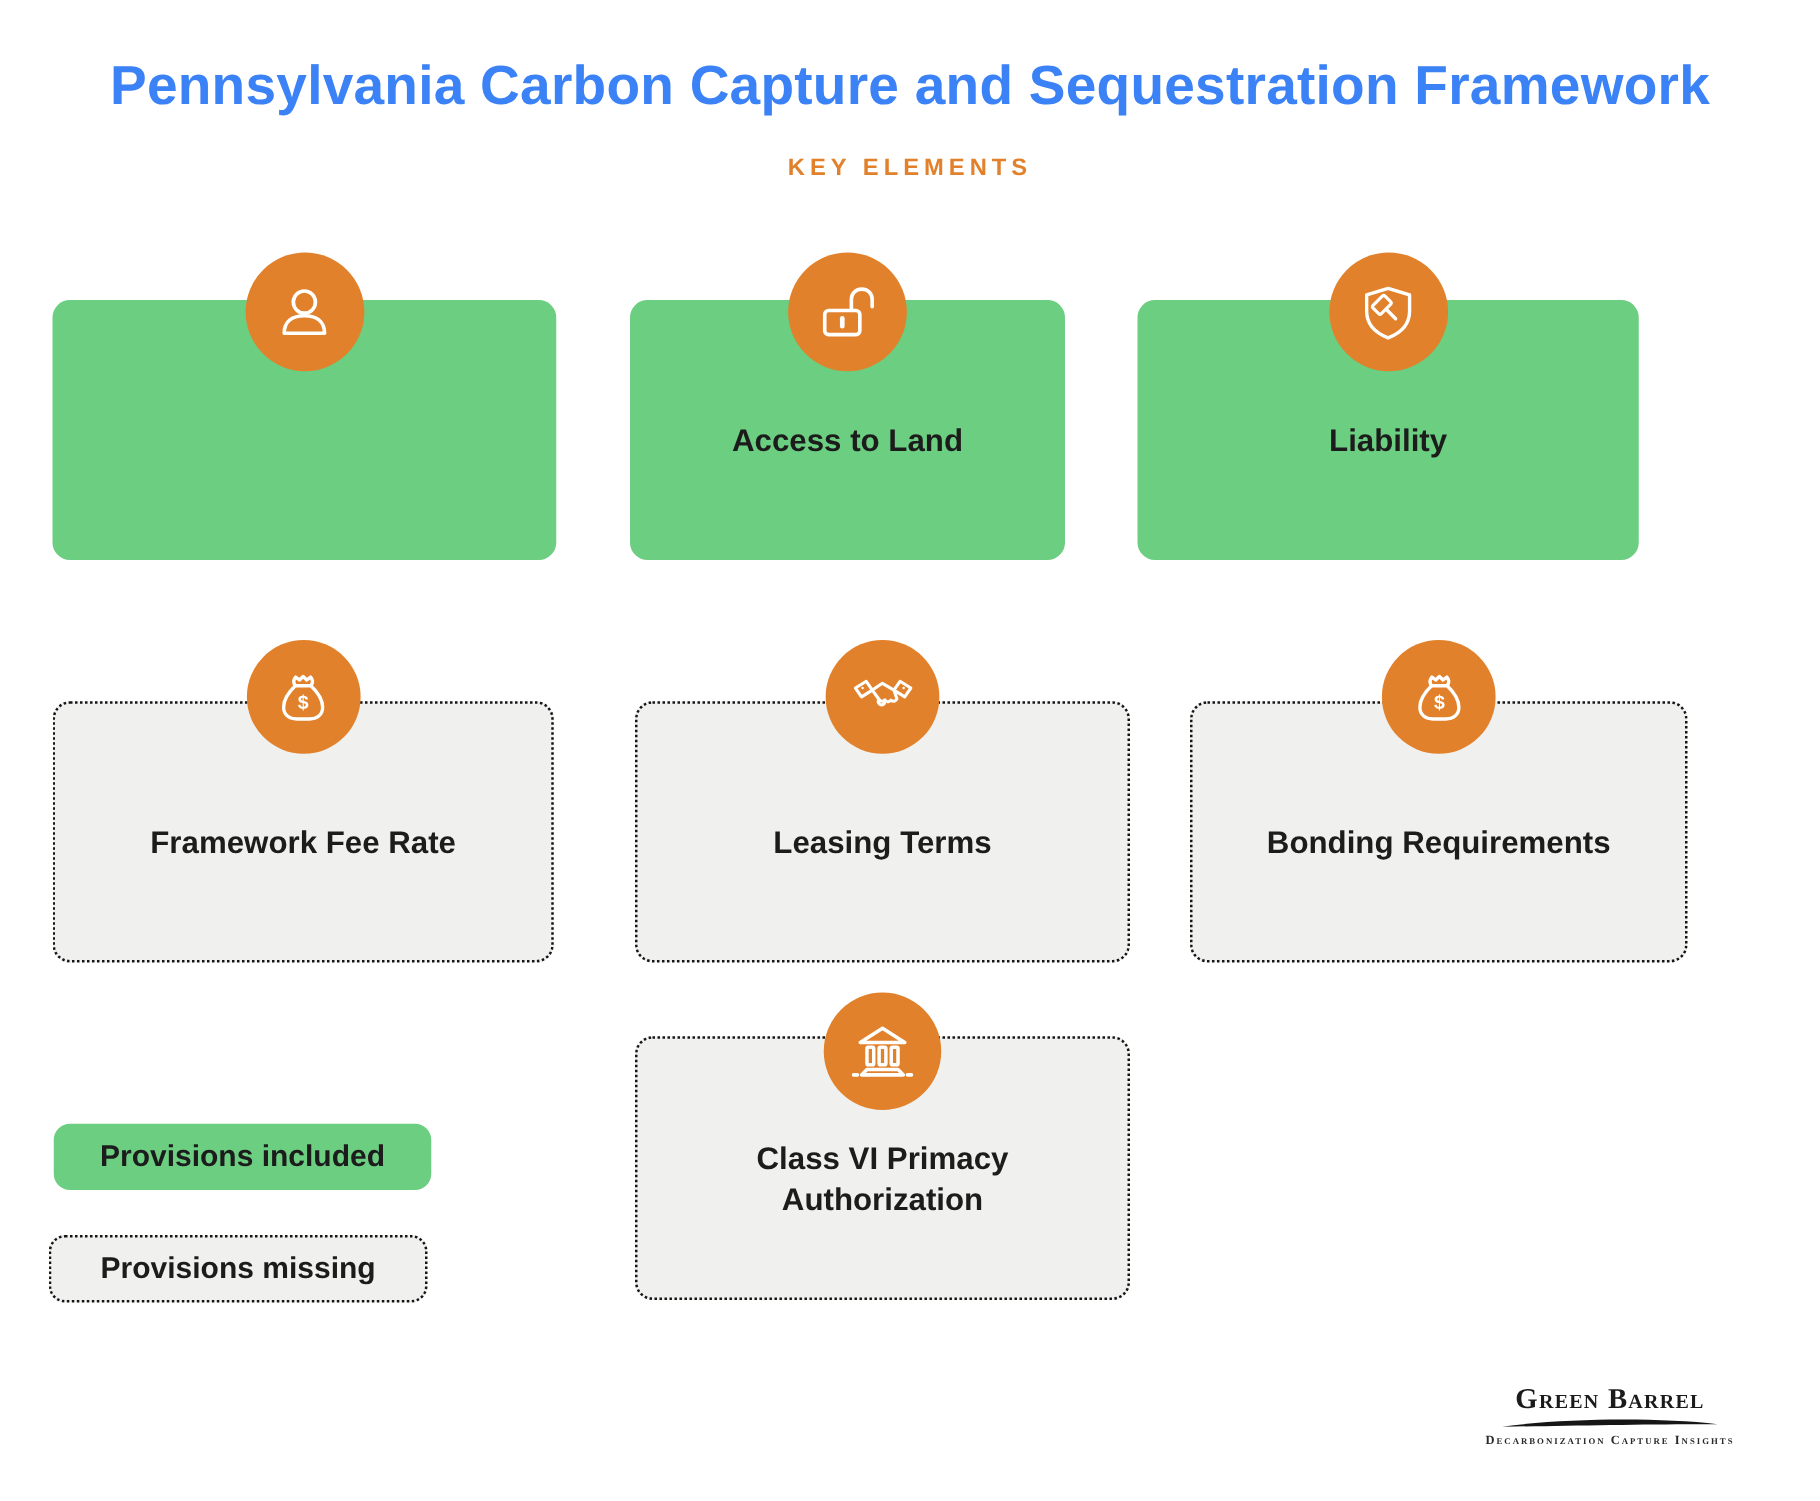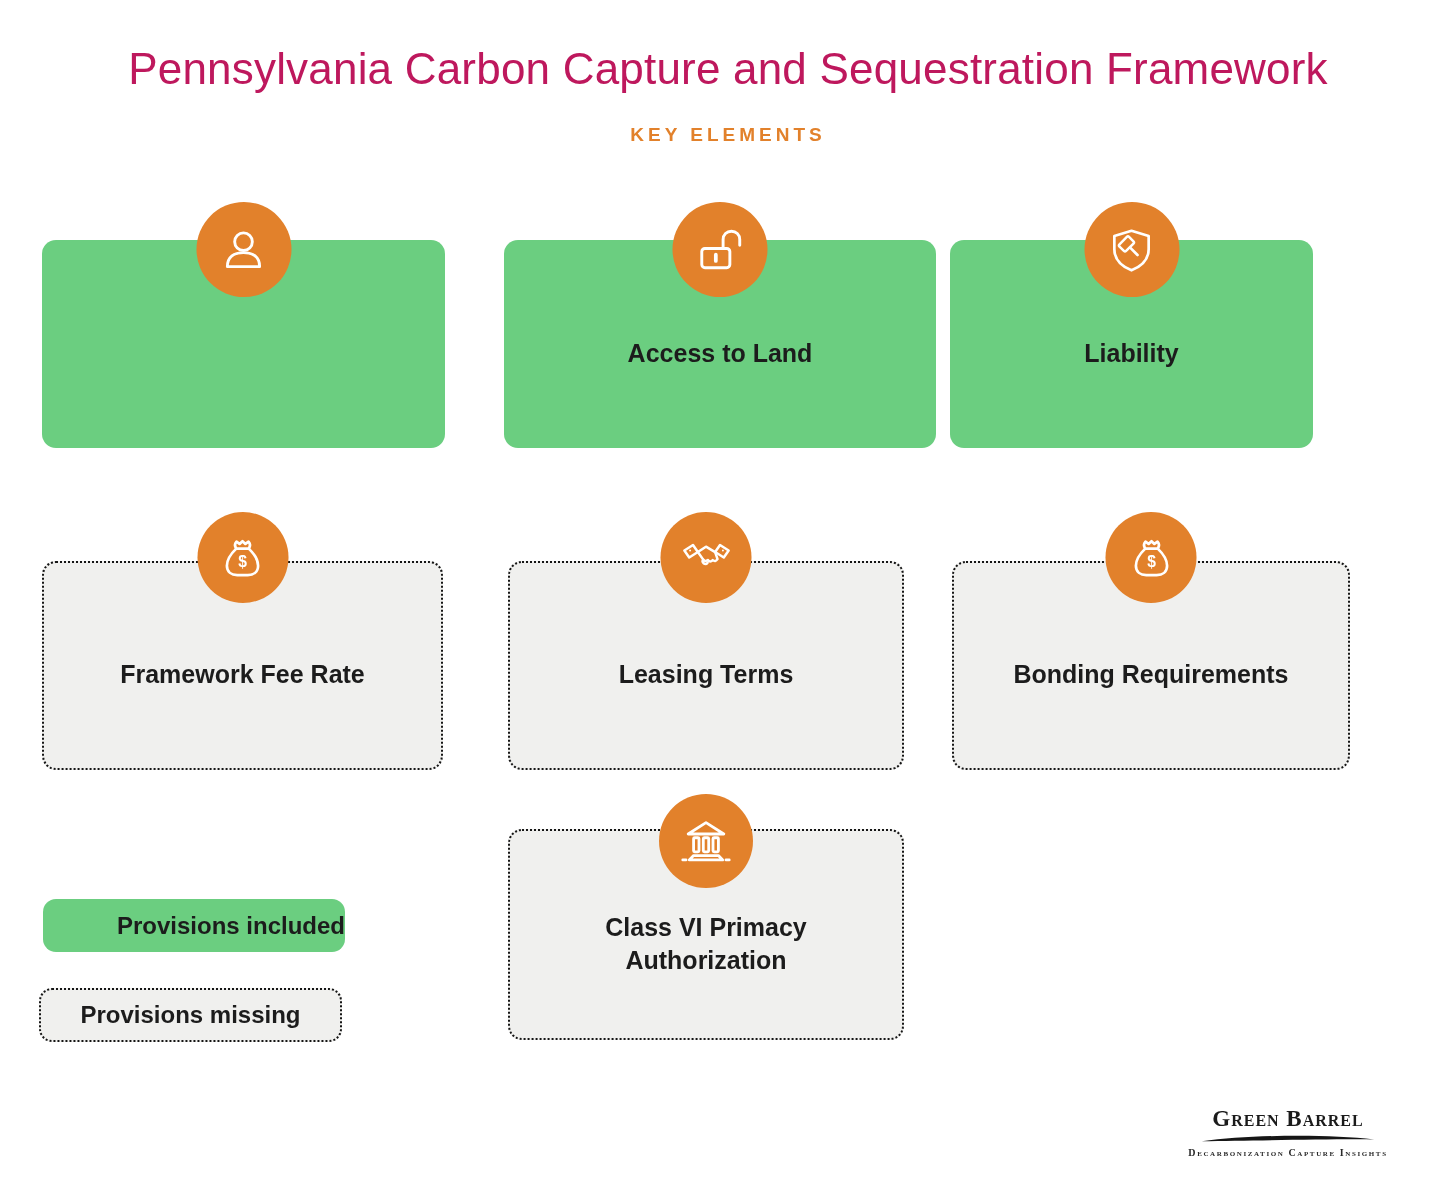--- a/index.html
+++ b/index.html
@@ -2,62 +2,62 @@
 <html><head>
 <meta charset="utf-8">
 <style>
   html,body { margin:0; padding:0; background:#ffffff; }
   .canvas {
     position:relative; width:1456px; height:1201px; background:#ffffff;
     font-family:"Liberation Sans", sans-serif; overflow:hidden;
   }
   .title {
     position:absolute; top:44px; left:0; width:100%; margin:0;
-    text-align:center; font-size:44px; font-weight:400; color:#be185d;
+    text-align:center; font-size:44px; font-weight:700; color:#3b82f6;
     letter-spacing:0.2px;
   }
   .subtitle {
     position:absolute; top:124px; left:0; width:100%;
     text-align:center; font-size:19px; font-weight:700; color:#E2812B;
     letter-spacing:4px;
   }
   .card {
     position:absolute; border-radius:14px;
     display:flex; align-items:center; justify-content:center; text-align:center;
     box-sizing:border-box;
   }
   .card.included { background:#6BCE80; }
   .card.missing  { background:#F0F0EE; border:2.5px dotted #151515; }
   .card .label {
     font-size:25px; font-weight:700; color:#1c1c1c; line-height:1.3;
     padding-top:18px; max-width:330px;
   }
   .c1 { left:42px;  top:240px; width:403px; height:208px; }
-  .c2 { left:504px; top:240px; width:432px; height:208px; }
-  .c3 { left:950px; top:240px; width:363px; height:208px; }
+  .c2 { left:504px; top:240px; width:348px; height:208px; }
+  .c3 { left:910px; top:240px; width:401px; height:208px; }
   .c4 { left:42px;  top:561px; width:401px; height:209px; }
   .c5 { left:508px; top:561px; width:396px; height:209px; }
   .c6 { left:952px; top:561px; width:398px; height:209px; }
   .c7 { left:508px; top:829px; width:396px; height:211px; }
   .c7 .label { max-width:300px; }
   .icon-circle {
     position:absolute; left:50%; transform:translateX(-50%);
     background:#E2812B; border-radius:50%;
     display:flex; align-items:center; justify-content:center;
   }
   .row1 .icon-circle { width:95px; height:95px; top:-38px; }
   .row2 .icon-circle { width:91px; height:91px; top:-51px; }
   .row3 .icon-circle { width:94px; height:94px; top:-37px; }
   .icon-circle svg { display:block; }
   .legend-pill {
     position:absolute; border-radius:13px; box-sizing:border-box;
     display:flex; align-items:center; justify-content:center;
     font-size:24px; font-weight:700; color:#1c1c1c; text-align:center;
   }
-  .legend-included { left:43px; top:899px; width:302px; height:53px; background:#6BCE80;justify-content:flex-end; }
+  .legend-included { left:43px; top:899px; width:302px; height:53px; background:#6BCE80; }
   .legend-missing  { left:39px; top:988px; width:303px; height:54px; background:#F0F0EE; border:2.5px dotted #151515; }
   .logo {
     position:absolute; left:1178px; top:1106px; width:220px; text-align:center;
     font-family:"Liberation Serif", serif; color:#1b1b1b;
   }
   .logo-name {
     font-size:23px; font-weight:600; letter-spacing:1px; font-variant:small-caps;
   }
   .logo-swoosh { margin:1px auto 0 auto; display:block; }
   .logo-tagline {

